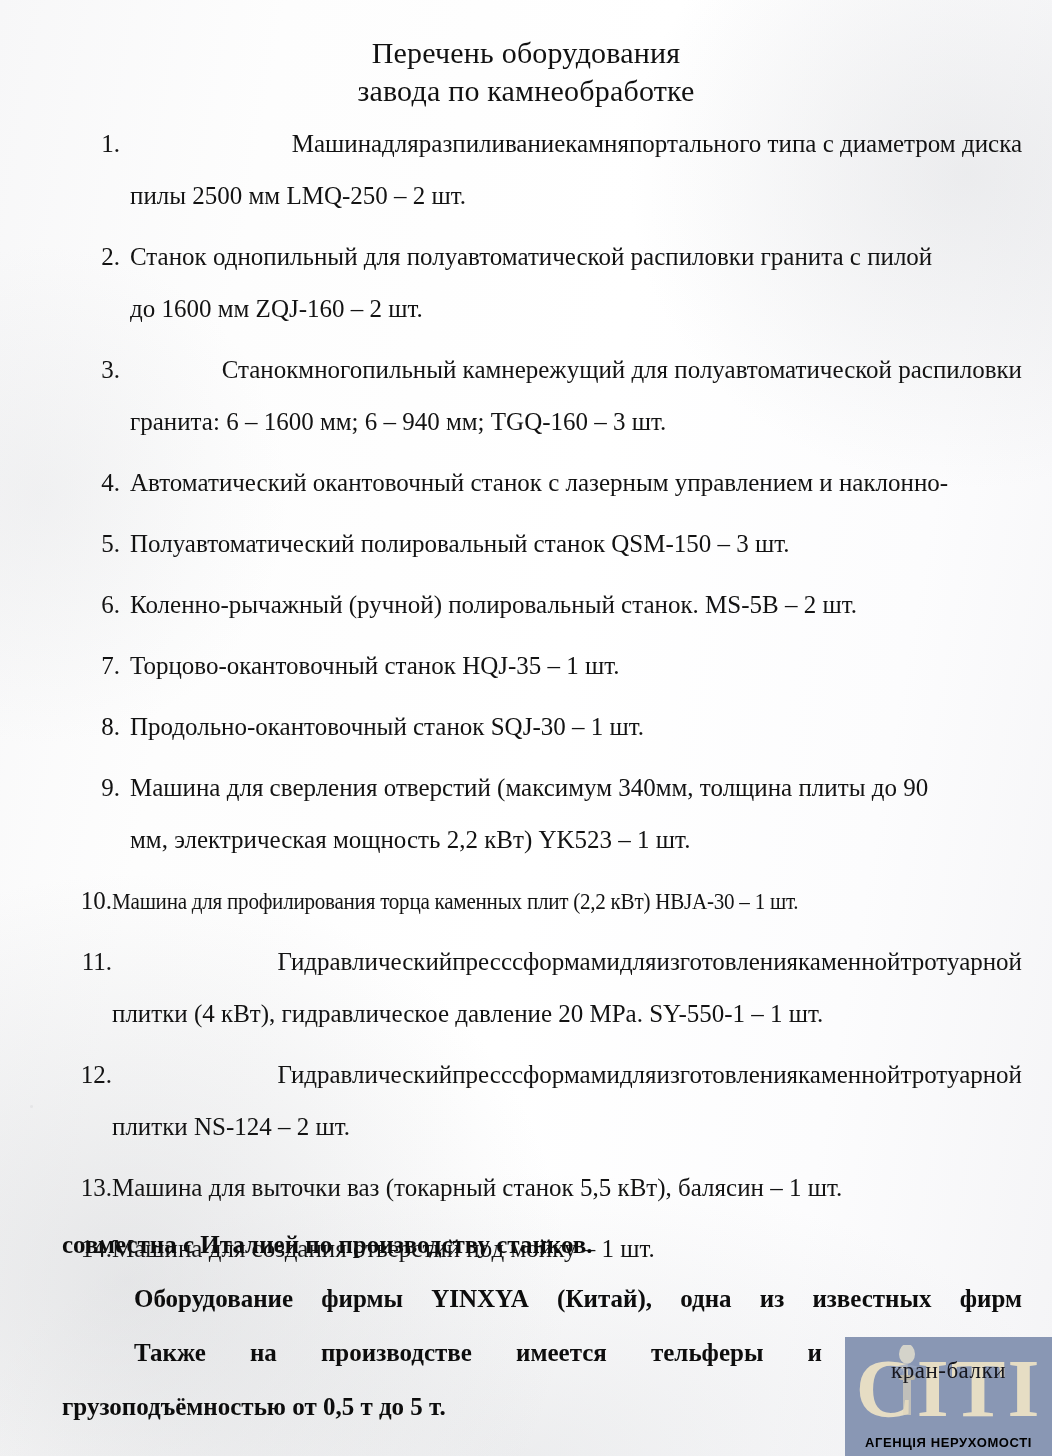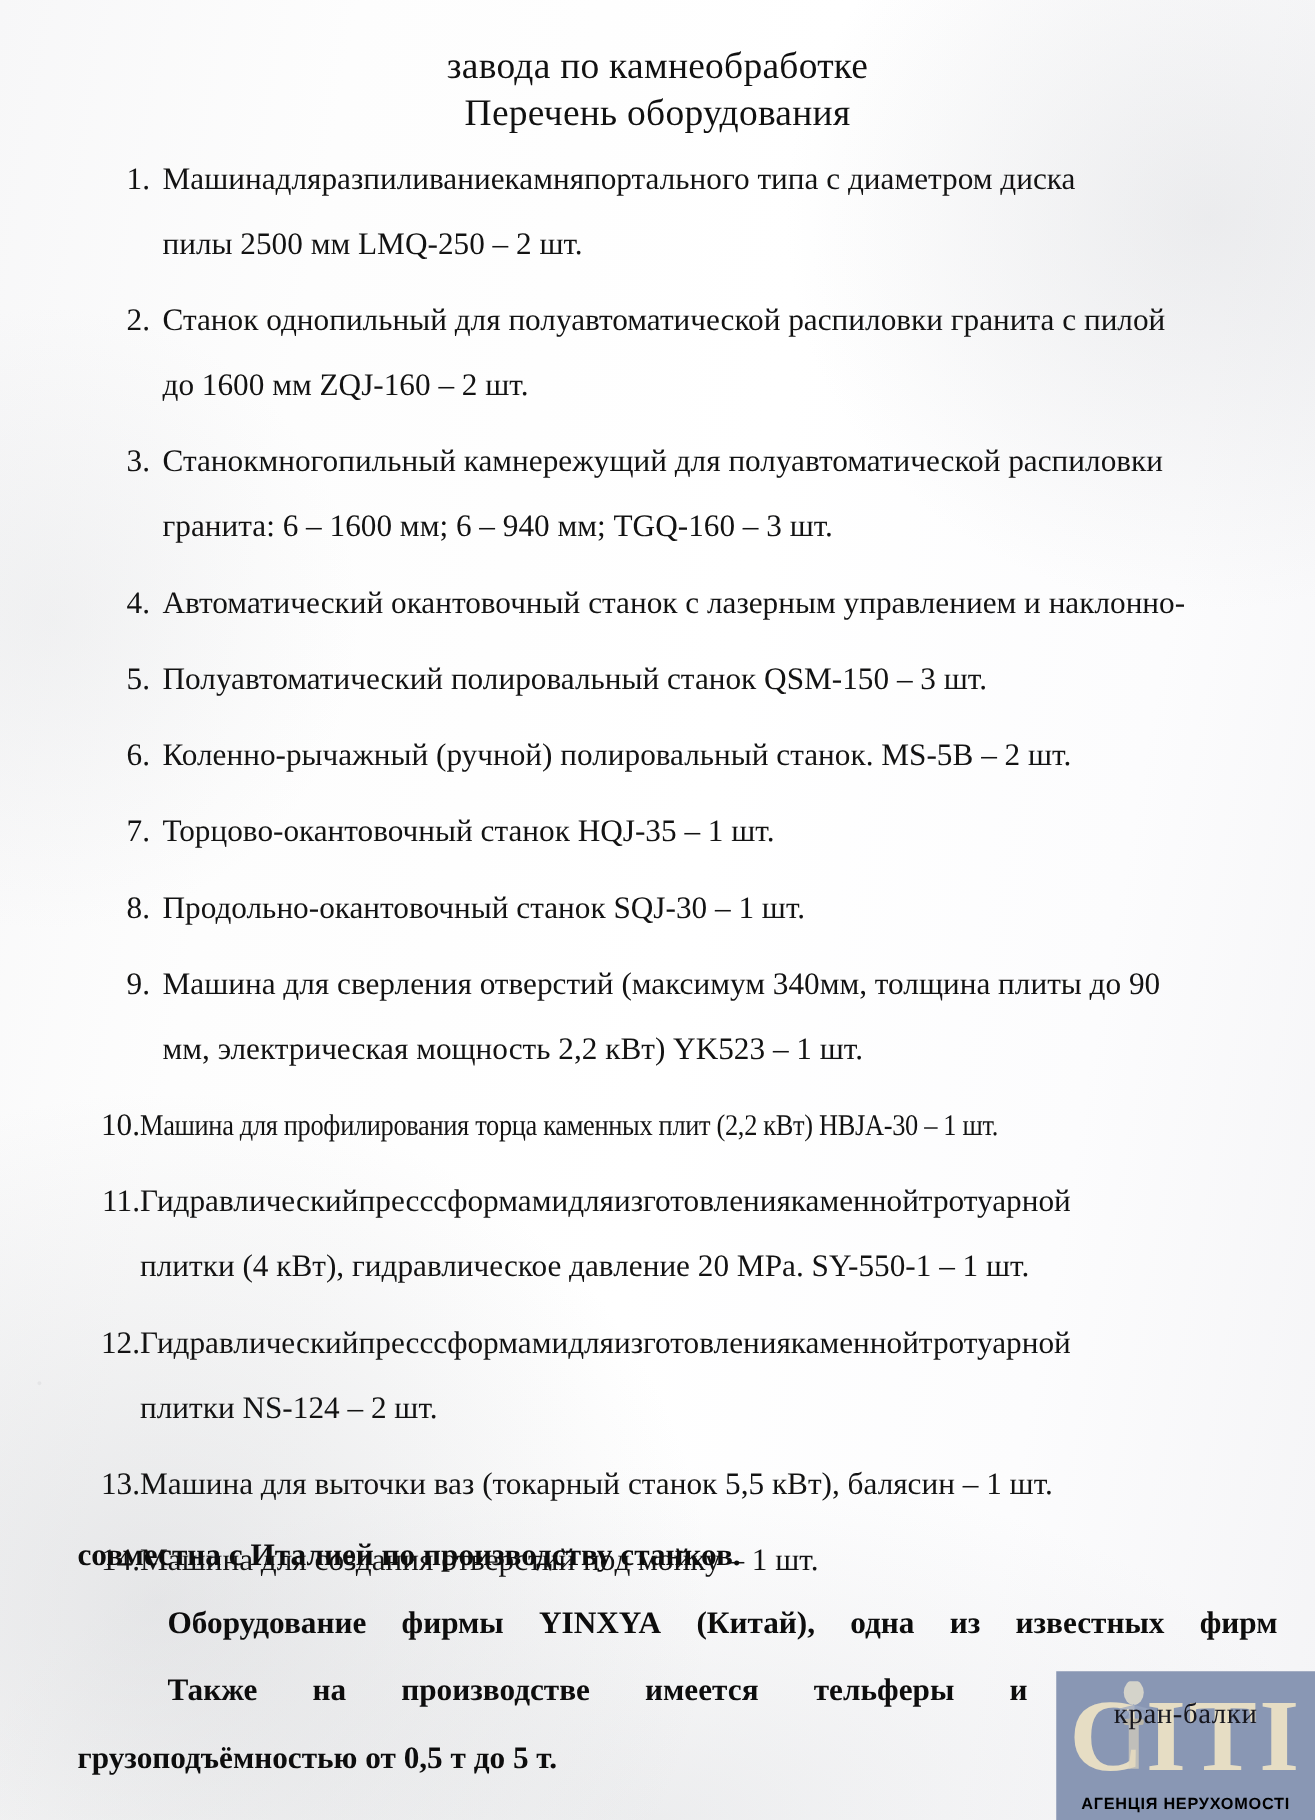--- a/index.html
+++ b/index.html
@@ -74,21 +74,21 @@
   .item-line {
     font-size: 25px;
     line-height: 52px;
     color: #131313;
     white-space: nowrap;
   }
 
   
   .item-line.justify {
     display: flex;
-    justify-content: flex-start;
+    justify-content: flex-end;
     white-space: normal;
   }
   .item-line.justify > span {
     white-space: nowrap;
   }
 
   
   .condensed {
     font-size: 24px;
     transform: scaleX(0.88);
@@ -197,22 +197,22 @@
       radial-gradient(circle at 8% 1150%, rgba(150,152,158,0.10) 0 1px, transparent 2px);
     opacity: 0.8;
   }
 </style>
 </head>
 <body>
 
 <div id="page">
 
   <div id="title-block">
+    <div class="title-line">Перечень оборудования</div>
     <div class="title-line">завода по камнеобработке</div>
-    <div class="title-line">Перечень оборудования</div>
   </div>
 
   <div id="equipment-list">
       <div class="list-item">
         <div class="item-number">1.</div>
         <div class="item-body">
           <div class="item-line justify">
             <span>Машина</span>
             <span>для</span>
             <span>разпиливание</span>

